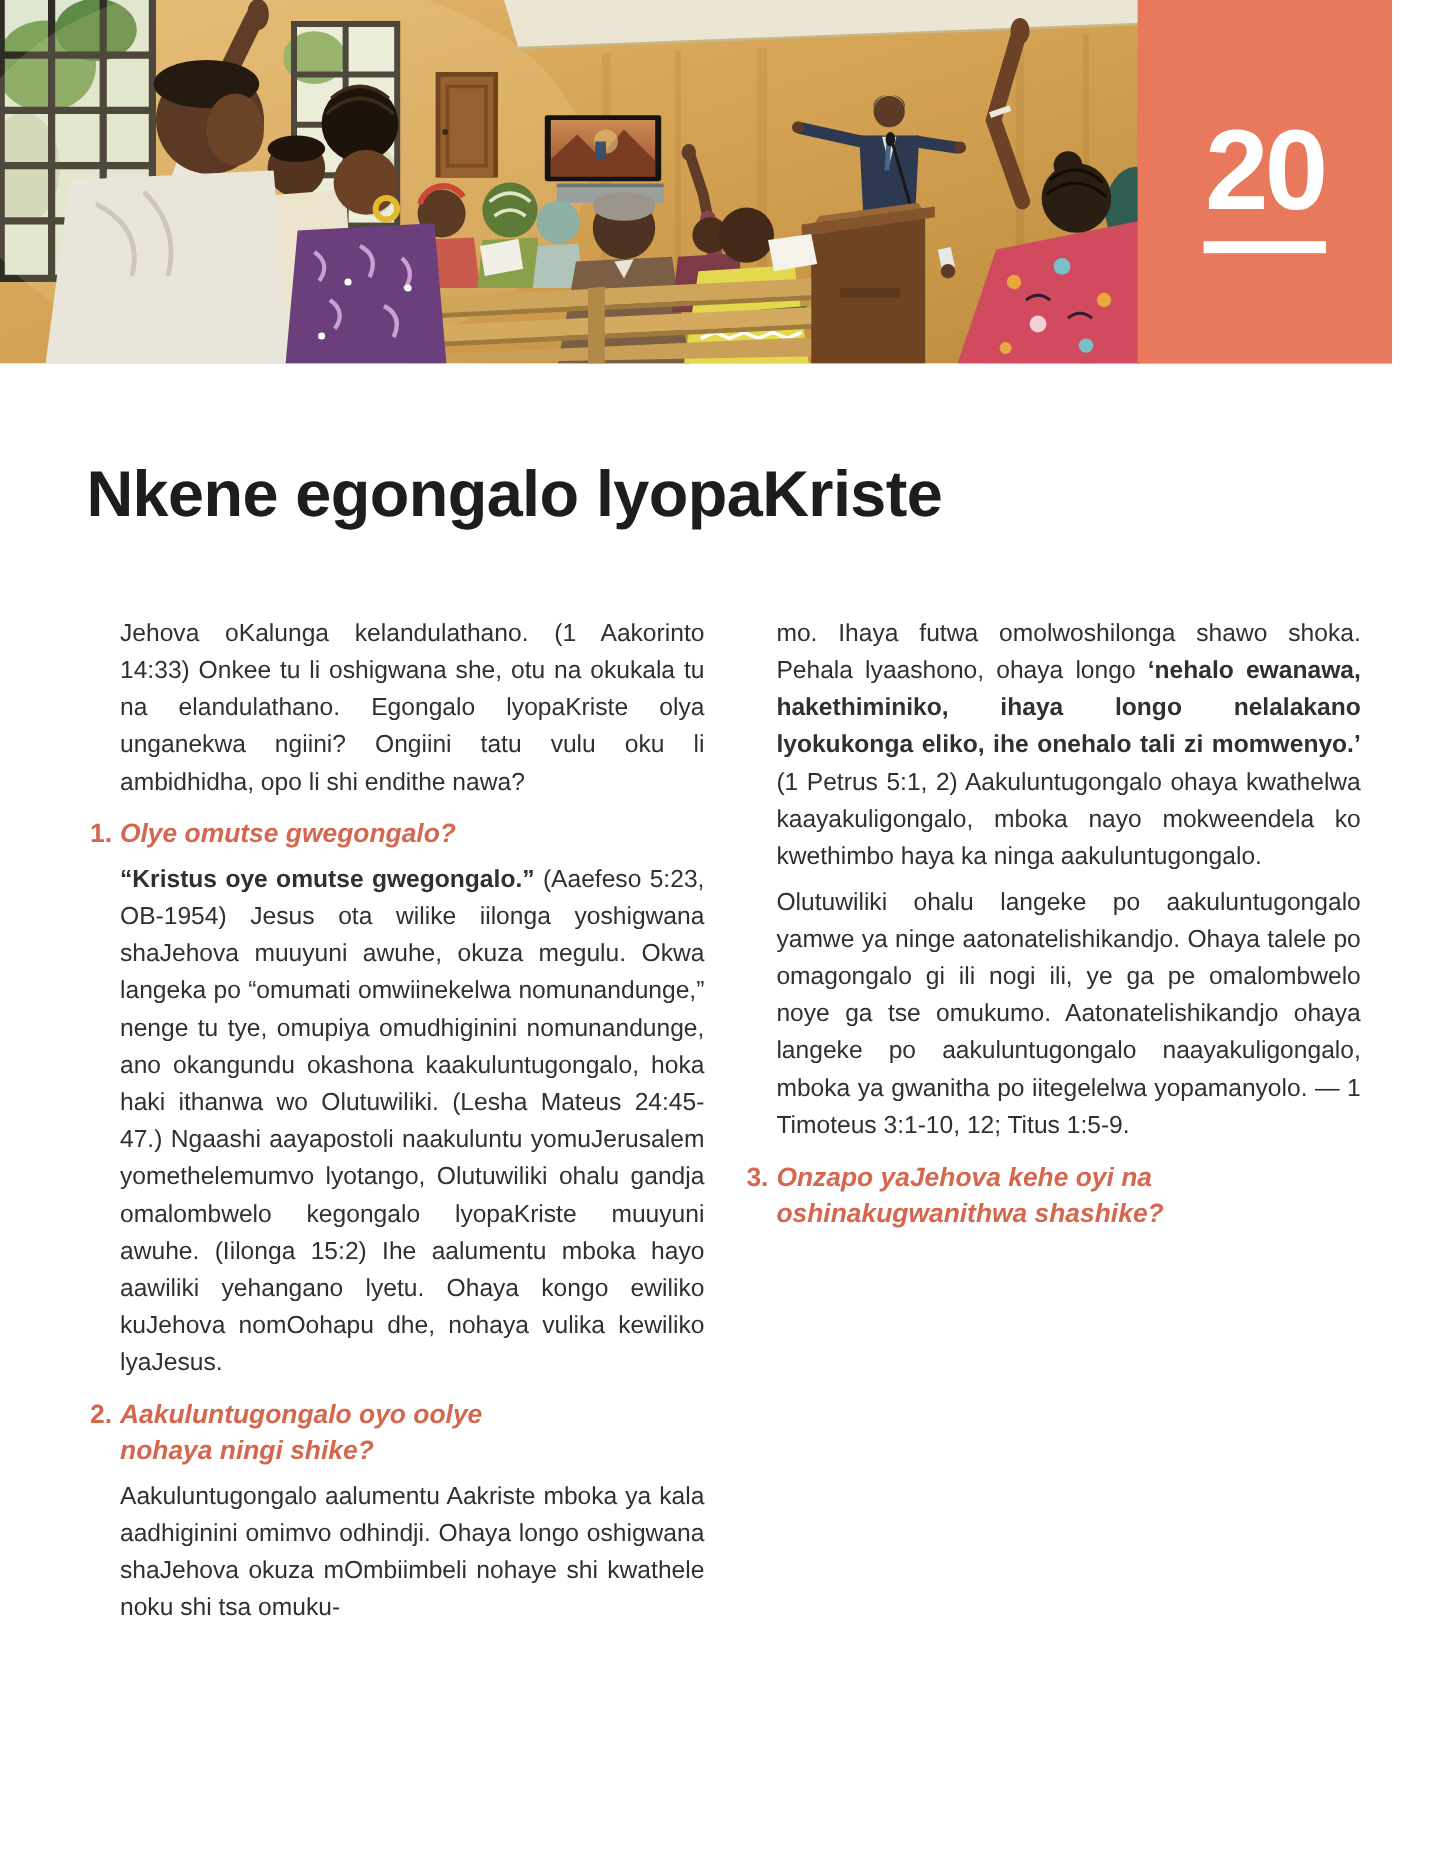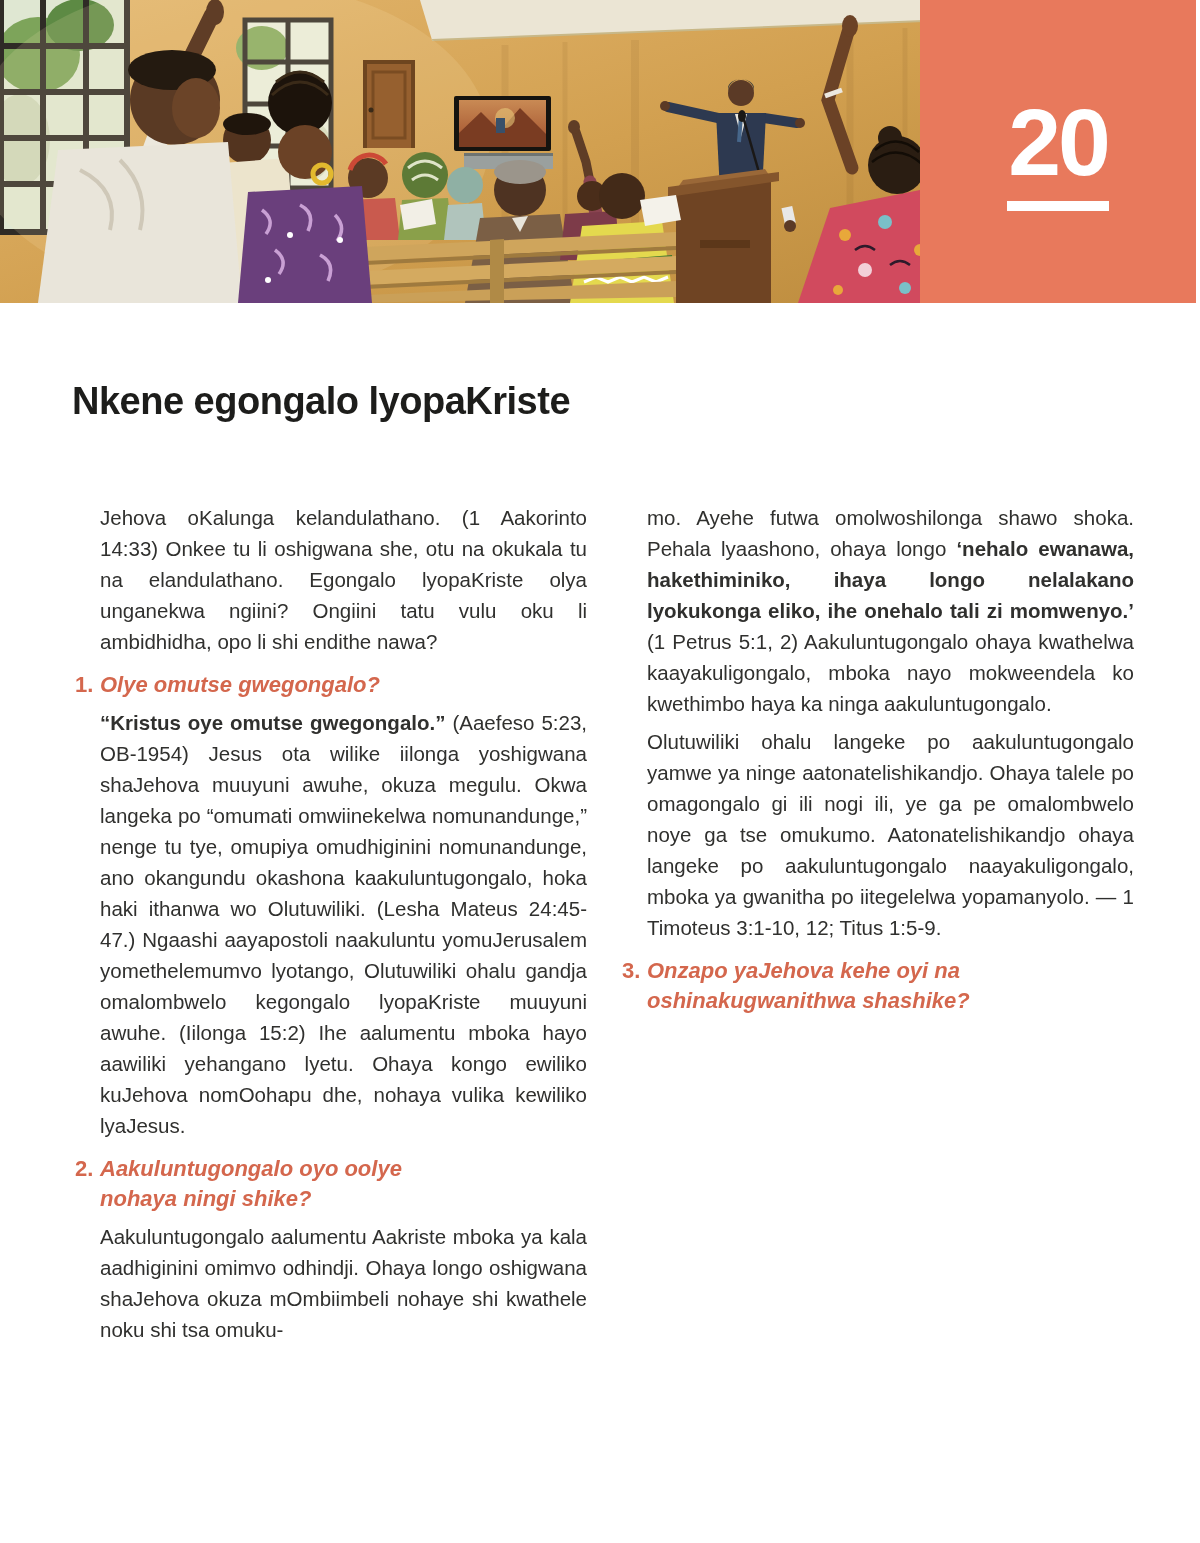--- a/index.html
+++ b/index.html
@@ -14,59 +14,59 @@
   }
 
   
   .photo-wrap {
     position: absolute; left: 0; top: 0;
     width: 950px; height: 303px; overflow: hidden;
   }
   .photo-wrap svg { display: block; width: 950px; height: 303px; }
 
   .lesson-badge {
-    position: absolute; left: 920px; top: 0;
-    width: 276px; height: 303px;
+    position: absolute; left: 948px; top: 0;
+    width: 212px; height: 303px;
     background: var(--accent, #e8795c);
   }
   .lesson-number {
     position: absolute; top: 95px; left: 0; right: 0;
     text-align: center;
     font-weight: bold; font-size: 95px; line-height: 95px;
     letter-spacing: -3px; color: #ffffff;
   }
   .lesson-underline {
     position: absolute; top: 201px; left: 50%;
     transform: translateX(-50%);
     width: 102px; height: 10px; background: #ffffff;
   }
 
   
   .page-title {
     position: absolute; left: 72px; top: 348px;
     width: 900px;
-    font-weight: bold; font-size: 38px; line-height: 57px;
+    font-weight: bold; font-size: 54px; line-height: 57px;
     letter-spacing: -0.5px;
     color: var(--title-color, #1d1d1b);
   }
 
   
   .col {
     position: absolute; top: 500px; width: 512px;
     font-family: "Liberation Sans", sans-serif;
     font-size: 20.5px; line-height: 31px;
   }
   .col-left  { left: 75px; }
   .col-right { left: 622px; }
 
   .body-para {
     margin: 0 0 7px 25px;
     text-align: justify;
   }
-  .body-para:first-child { margin-top: 2px; }
+  .body-para:first-child { margin-top: 12px; }
 
   .sec-heading {
     display: flex;
     margin: 13px 0 7px 0;
     font-weight: bold; font-size: 22px; line-height: 30px;
     color: var(--heading-color, #d4674d);
   }
   .sec-num { flex: 0 0 25px; width: 25px; }
   .sec-text { flex: 1; font-style: italic; }
 
@@ -277,19 +277,19 @@
       <span class="sec-text">Olye omutse gwegongalo?</span>
     </div>
     <p class="body-para"><span class="b">“Kristus oye omutse gwegongalo.”</span><span> (Aaefeso 5:23, </span><span class="i">OB</span><span>-1954) Jesus ota wilike iilonga yoshigwana shaJehova muuyuni awuhe, okuza megulu. Okwa langeka po “omumati omwiinekelwa nomunandunge,” nenge tu tye, omupiya omudhiginini nomunandunge, ano okangundu okashona kaakuluntugongalo, hoka haki ithanwa wo Olutuwiliki. (Lesha Mateus 24:45-47.) Ngaashi aayapostoli naakuluntu yomuJerusalem yomethelemumvo lyotango, Olutuwiliki ohalu gandja omalombwelo kegongalo lyopaKriste muuyuni awuhe. (Iilonga 15:2) Ihe aalumentu mboka hayo aawiliki yehangano lyetu. Ohaya kongo ewiliko kuJehova nomOohapu dhe, nohaya vulika kewiliko lyaJesus.</span></p>
     <div class="sec-heading">
       <span class="sec-num">2.</span>
       <span class="sec-text">Aakuluntugongalo oyo oolye<br>nohaya ningi shike?</span>
     </div>
     <p class="body-para"><span>Aakuluntugongalo aalumentu Aakriste mboka ya kala aadhiginini omimvo odhindji. Ohaya longo oshigwana shaJehova okuza mOmbiimbeli nohaye shi kwathele noku shi tsa omuku-</span></p>
   </div>
 <div class="col col-right" id="col-right">
-    <p class="body-para"><span>mo. Ayehe futwa omolwoshilonga shawo shoka. Pehala lyaashono, ohaya longo </span><span class="b">‘nehalo ewanawa, hakethiminiko, ihaya longo nelalakano lyokukonga eliko, ihe onehalo tali zi momwenyo.’</span><span> (1 Petrus 5:1, 2) Aakuluntugongalo ohaya kwathelwa kaayakuligongalo, mboka nayo mokweendela ko kwethimbo haya ka ninga aakuluntugongalo.</span></p>
+    <p class="body-para"><span>mo. Ihaya futwa omolwoshilonga shawo shoka. Pehala lyaashono, ohaya longo </span><span class="b">‘nehalo ewanawa, hakethiminiko, ihaya longo nelalakano lyokukonga eliko, ihe onehalo tali zi momwenyo.’</span><span> (1 Petrus 5:1, 2) Aakuluntugongalo ohaya kwathelwa kaayakuligongalo, mboka nayo mokweendela ko kwethimbo haya ka ninga aakuluntugongalo.</span></p>
     <p class="body-para"><span>Olutuwiliki ohalu langeke po aakuluntugongalo yamwe ya ninge aatonatelishikandjo. Ohaya talele po omagongalo gi ili nogi ili, ye ga pe omalombwelo noye ga tse omukumo. Aatonatelishikandjo ohaya langeke po aakuluntugongalo naayakuligongalo, mboka ya gwanitha po iitegelelwa yopamanyolo. — 1 Timoteus 3:1-10, 12; Titus 1:5-9.</span></p>
     <div class="sec-heading">
       <span class="sec-num">3.</span>
       <span class="sec-text">Onzapo yaJehova kehe oyi na<br>oshinakugwanithwa shashike?</span>
     </div>
   </div>
 
 </body></html>

